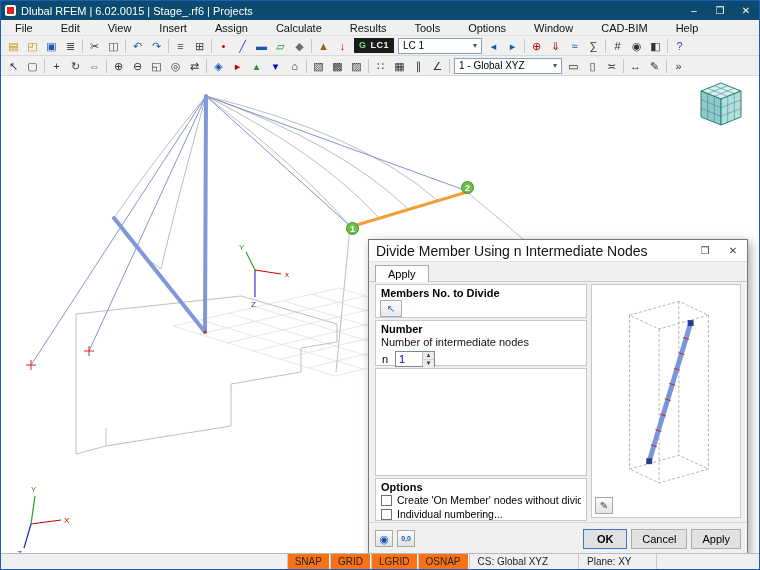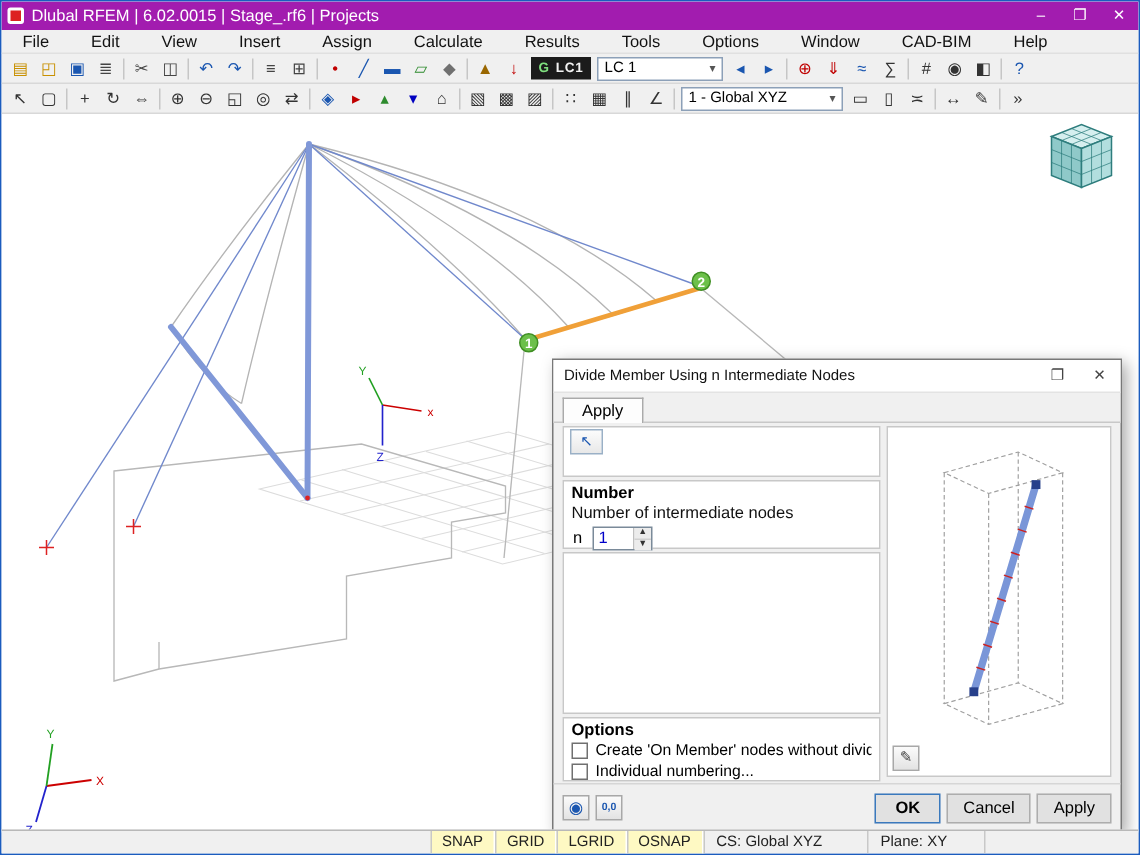--- a/index.html
+++ b/index.html
@@ -2,21 +2,21 @@
 <html><head>
 <meta charset="utf-8">
 <style>
   * { box-sizing: border-box; margin: 0; padding: 0; }
   body { margin: 0; background: #666; }
   .app { position: relative; width: 760px; height: 570px; background: #fff;
          font-family: "Liberation Sans", sans-serif; overflow: hidden;
          border: 1px solid #1b5cbe; }
 
   
-  .titlebar { height: 19px; background: #a21caf; color: #fff; display: flex;
+  .titlebar { height: 19px; background: #0c4a6e; color: #fff; display: flex;
               align-items: center; font-size: 11px; }
   .app-icon { width: 11px; height: 11px; margin: 0 5px 0 4px; background: #fff;
               border-radius: 2px; position: relative; flex: 0 0 auto; }
   .app-icon::after { content: ""; position: absolute; left: 2px; top: 2px;
               width: 7px; height: 7px; background: #d22; }
   .title-text { flex: 1; white-space: nowrap; overflow: hidden; }
   .win-btn { width: 26px; text-align: center; font-size: 10px; line-height: 19px; cursor: default; }
 
   
   .menubar { height: 16px; background: #f0f0f0; display: flex; font-size: 11px;
@@ -47,35 +47,35 @@
            background: #6cc04a; border: 1px solid #3f8f23; color: #fff; font-size: 9px;
            font-weight: bold; text-align: center; line-height: 12px; z-index: 5; }
   .navcube { position: absolute; right: 12px; top: 3px; z-index: 4; }
 
   
   .statusbar { position: absolute; left: 0; bottom: 0; width: 758px; height: 16px;
                background: #f0f0f0; border-top: 1px solid #b8b8b8; display: flex;
                font-size: 10px; color: #222; z-index: 20; }
   .st-sp1 { width: 312px; }
   .st-toggles { display: flex; }
-  .st-toggle { padding: 0 7px; line-height: 15px; background: #fef9c3;
+  .st-toggle { padding: 0 7px; line-height: 15px; background: #f97316;
                border-left: 1px solid #c8c8c8; border-right: 1px solid #fff; cursor: default; }
   .st-flex { flex: 1; }
   .st-seg { border-left: 1px solid #c8c8c8; padding: 0 8px; line-height: 15px; }
   .st-cs { width: 118px; }
   .st-plane { width: 84px; }
   .st-end { width: 112px; border-left: 1px solid #c8c8c8; }
 
   
   .dlg { position: absolute; left: 367px; top: 238px; width: 380px; height: 316px;
          background: #f0f0f0; border: 1px solid #787878; font-size: 11px; z-index: 10;
          box-shadow: 3px 3px 10px rgba(0,0,0,.35); }
   .dlg-title { height: 22px; background: #fff; display: flex; align-items: center;
                border-bottom: 1px solid #e3e3e3; }
-  .dlg-title-text { flex: 1; padding-left: 7px; font-size: 10px; color: #111;
+  .dlg-title-text { flex: 1; padding-left: 7px; font-size: 14px; color: #111;
                     white-space: nowrap; overflow: hidden; }
   .dlg-ctl { width: 28px; text-align: center; line-height: 21px; font-size: 10px;
              color: #444; cursor: default; }
   .dlg-tabs { height: 20px; padding-left: 6px; border-bottom: 1px solid #c8c8c8;
               display: flex; align-items: flex-end; background: #f0f0f0; }
   .dlg-tab { background: #fdfdfd; border: 1px solid #aaa; border-bottom: none;
              padding: 2px 12px 2px; margin-bottom: -1px; font-size: 11px; cursor: default; }
   .dlg-body { position: relative; height: 240px; }
   .grp { position: absolute; background: #fff; border: 1px solid #c8c8c8; left: 6px; width: 212px; }
   .grp-h { font-weight: bold; font-size: 11px; padding: 2px 5px 0; color: #000; }
@@ -350,20 +350,21 @@
       <span class="dlg-title-text">Divide Member Using n Intermediate Nodes</span>
       <span class="dlg-ctl">❐</span>
       <span class="dlg-ctl">✕</span>
     </div>
     <div class="dlg-tabs">
       <span class="dlg-tab">Apply</span>
     </div>
     <div class="dlg-body">
 
       <div class="grp grp-members">
+        <div class="grp-h">Members No. to Divide</div>
         <div class="row">
           <span class="pick-btn"><span class="pick-ic">↖</span></span>
         </div>
       </div>
 
       <div class="grp grp-number">
         <div class="grp-h">Number</div>
         <div class="lbl">Number of intermediate nodes</div>
         <div class="row nrow">
           <span class="nlab">n</span>

